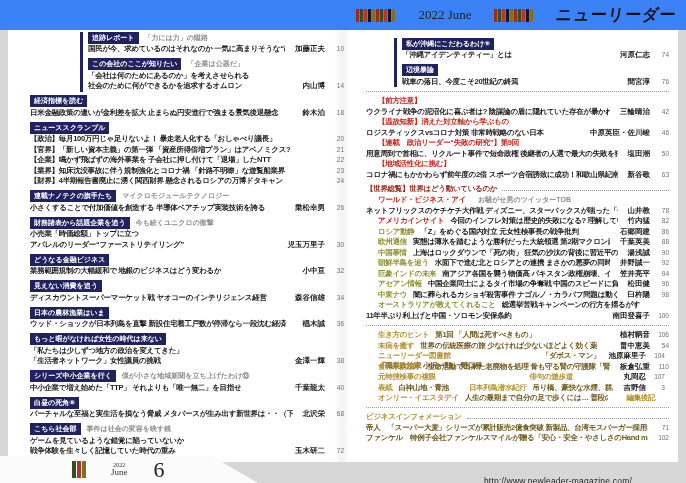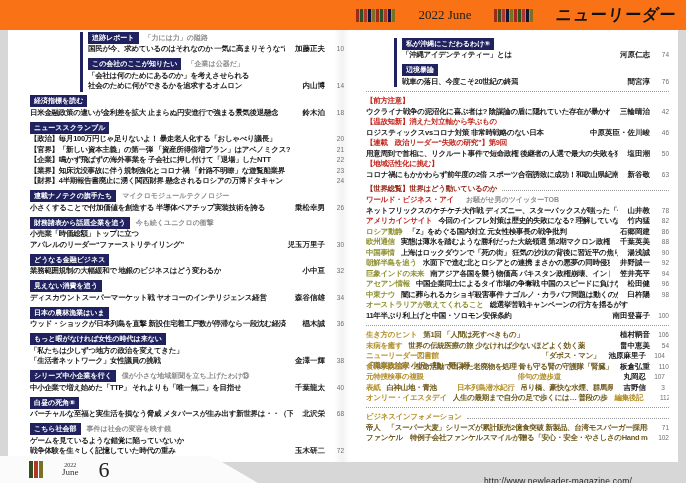--- a/index.html
+++ b/index.html
@@ -1,18 +1,18 @@
 <!DOCTYPE html>
 <html><head>
 <meta charset="utf-8">
 <style>
   html,body{margin:0;padding:0;}
   body{width:686px;height:483px;background:#d7d7d7;position:relative;overflow:hidden;
        font-family:"Liberation Sans","DejaVu Sans",sans-serif;}
-  .topbar{position:absolute;left:0;top:0;width:686px;height:30px;background:#f97316;
+  .topbar{position:absolute;left:0;top:0;width:686px;height:30px;background:#3b82f6;
           display:flex;align-items:center;justify-content:flex-end;gap:22px;padding-right:10px;box-sizing:border-box;}
   .stripes{display:inline-flex;height:13px;}
   .stripes i{width:3px;height:100%;margin-right:1px;}
   .issuedate{font-family:"Liberation Serif","DejaVu Serif",serif;font-size:13px;color:#222;}
   .mag{font-size:16px;font-weight:900;color:#111;transform:skewX(-8deg);letter-spacing:1px;}
   .spread{position:absolute;left:8px;top:30px;width:670px;height:432px;background:#ffffff;}
   .spread:before{content:"";position:absolute;left:326px;top:0;bottom:0;width:16px;
      background:linear-gradient(90deg,rgba(0,0,0,0) 0%,rgba(0,0,0,0.05) 50%,rgba(0,0,0,0) 100%);}
   .page{position:absolute;top:0;}
   .pageL{left:22px;top:2px;width:314px;}
@@ -20,36 +20,36 @@
   .indent{border-left:3px solid #20225f;padding-left:5px;}
   .indentL{margin-left:50px;}
   .indentR{margin-left:28px;}
   .sec{margin-bottom:4px;}
   .tagrow{height:11px;display:flex;align-items:center;margin-bottom:1px;}
   .tag{background:#20225f;color:#fff;font-size:7px;font-weight:bold;padding:1px 4px;white-space:nowrap;}
   .note{color:#8d8d8d;font-size:7px;font-weight:bold;margin-left:6px;white-space:nowrap;}
   .row{display:flex;align-items:baseline;height:10.5px;}
   .col{display:flex;align-items:baseline;overflow:hidden;box-sizing:border-box;padding-right:4px;}
   .t{font-weight:bold;font-size:7.5px;color:#1c1c1c;white-space:nowrap;overflow:hidden;letter-spacing:-0.3px;}
-  .lbl{font-weight:bold;font-size:7.5px;margin-right:6px;white-space:nowrap;letter-spacing:-0.3px;}
+  .lbl{font-weight:bold;font-size:7.5px;margin-right:6px;white-space:nowrap;letter-spacing:-0.3px;margin-left:12px;}
   .a{font-weight:bold;font-size:7.5px;color:#1c1c1c;margin-left:8px;white-space:nowrap;}
   .p{min-width:14px;text-align:right;font-size:6.5px;color:#6f6f6f;margin-left:5px;white-space:nowrap;}
   .fill{flex:1 0 2px;}
   .divider{border-top:1px dotted #9a9a9a;margin:3px 0 4px;height:0;}
   .hrow{height:11px;}
   .ht{font-weight:bold;font-size:7.5px;white-space:nowrap;margin-right:5px;letter-spacing:-0.3px;}
   .dotfill{flex:1;border-bottom:1px dotted #9a9a9a;margin-bottom:3px;}
   .red{color:#c2261d;}
   .maroon{color:#97291a;}
   .green{color:#8e9030;}
   .gold{color:#b3902c;}
   .goldt{color:#6f5a1d;}
   .footband{position:absolute;left:0;bottom:0;width:258px;height:27px;background:#fbfbfb;
             clip-path:polygon(0 0,82% 0,100% 100%,0 100%);display:flex;align-items:center;}
-  .flogo{display:flex;align-items:center;margin-left:29px;gap:18px;justify-content:center;}
+  .flogo{display:flex;align-items:center;margin-left:72px;gap:24px;justify-content:center;}
   .fstripes{display:inline-flex;height:17px;}
   .fstripes i{width:4px;height:100%;margin-right:1px;}
   .fdates{display:flex;flex-direction:column;align-items:center;line-height:1;
           font-family:"Liberation Serif","DejaVu Serif",serif;color:#333;}
   .fyear{font-size:6px;}
   .fmonth{font-size:9px;}
   .fnum{font-family:"Liberation Serif","DejaVu Serif",serif;font-size:22px;color:#222;margin-left:2px;}
   .url{position:absolute;right:46px;top:446px;font-size:8.5px;color:#222;letter-spacing:0.2px;}
 </style>
 </head>

